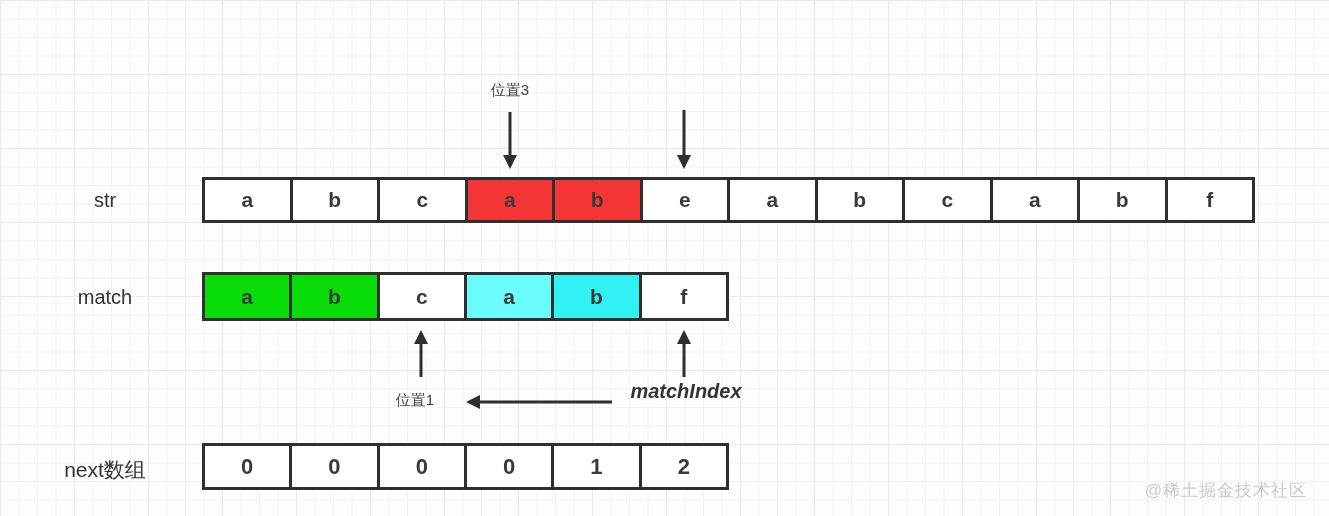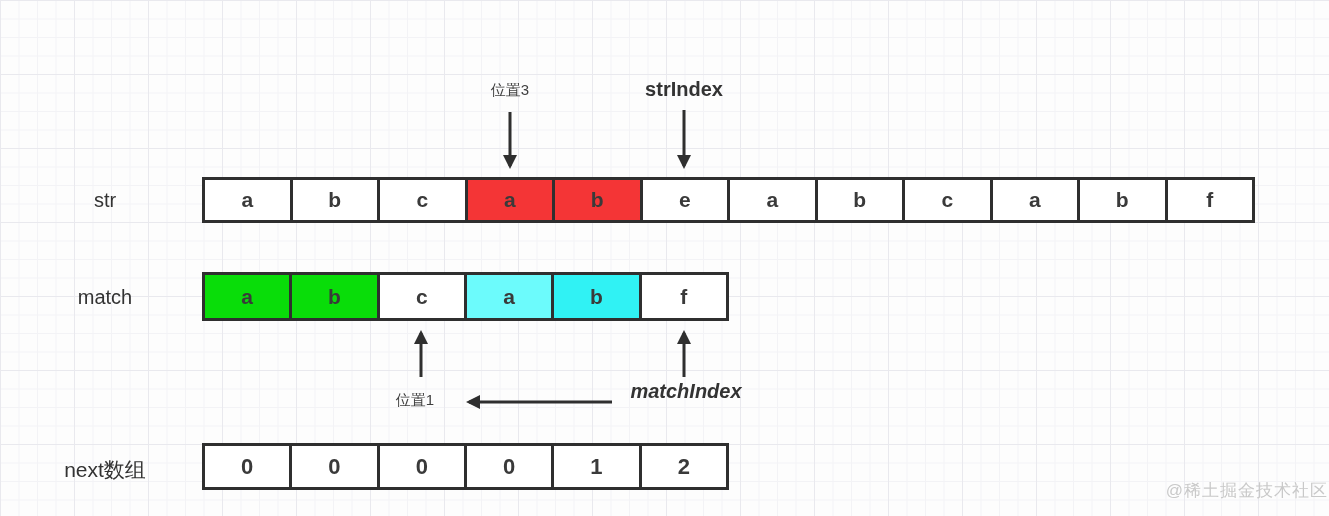--- a/index.html
+++ b/index.html
@@ -70,21 +70,21 @@
 
   .arrows {
     position: absolute;
     left: 0; top: 0;
     width: 1329px; height: 516px;
     pointer-events: none;
   }
 
   .watermark {
     position: absolute;
-    right: 1px;
+    right: 22px;
     bottom: 14px;
     font-size: 17px;
     color: #c9c9c9;
     letter-spacing: 1px;
   }
 </style>
 </head>
 <body>
 
 <div class="canvas">
@@ -101,21 +101,20 @@
     <line x1="684" y1="110" x2="684" y2="166" stroke="#2f2f2f" stroke-width="3" marker-end="url(#ah)"></line>
 
     <line x1="421" y1="377" x2="421" y2="333" stroke="#2f2f2f" stroke-width="3" marker-end="url(#ah)"></line>
 
     <line x1="684" y1="377" x2="684" y2="333" stroke="#2f2f2f" stroke-width="3" marker-end="url(#ah)"></line>
 
     <line x1="612" y1="402" x2="469" y2="402" stroke="#2f2f2f" stroke-width="3" marker-end="url(#ah)"></line>
   </svg>
 
   <div class="anno anno-small anno-pos3">位置3</div>
-  <div class="anno anno-bold anno-strindex">strIndex</div>
 
   <div class="row-label row-label-str">str</div>
   <div class="row-label row-label-next">next数组</div>
   <div class="row-label row-label-match">match</div>
 
   <div class="row row-str">
       <div class="cell">a</div>
       <div class="cell">b</div>
       <div class="cell">c</div>
       <div class="cell" style="background: rgb(244, 53, 54);">a</div>

